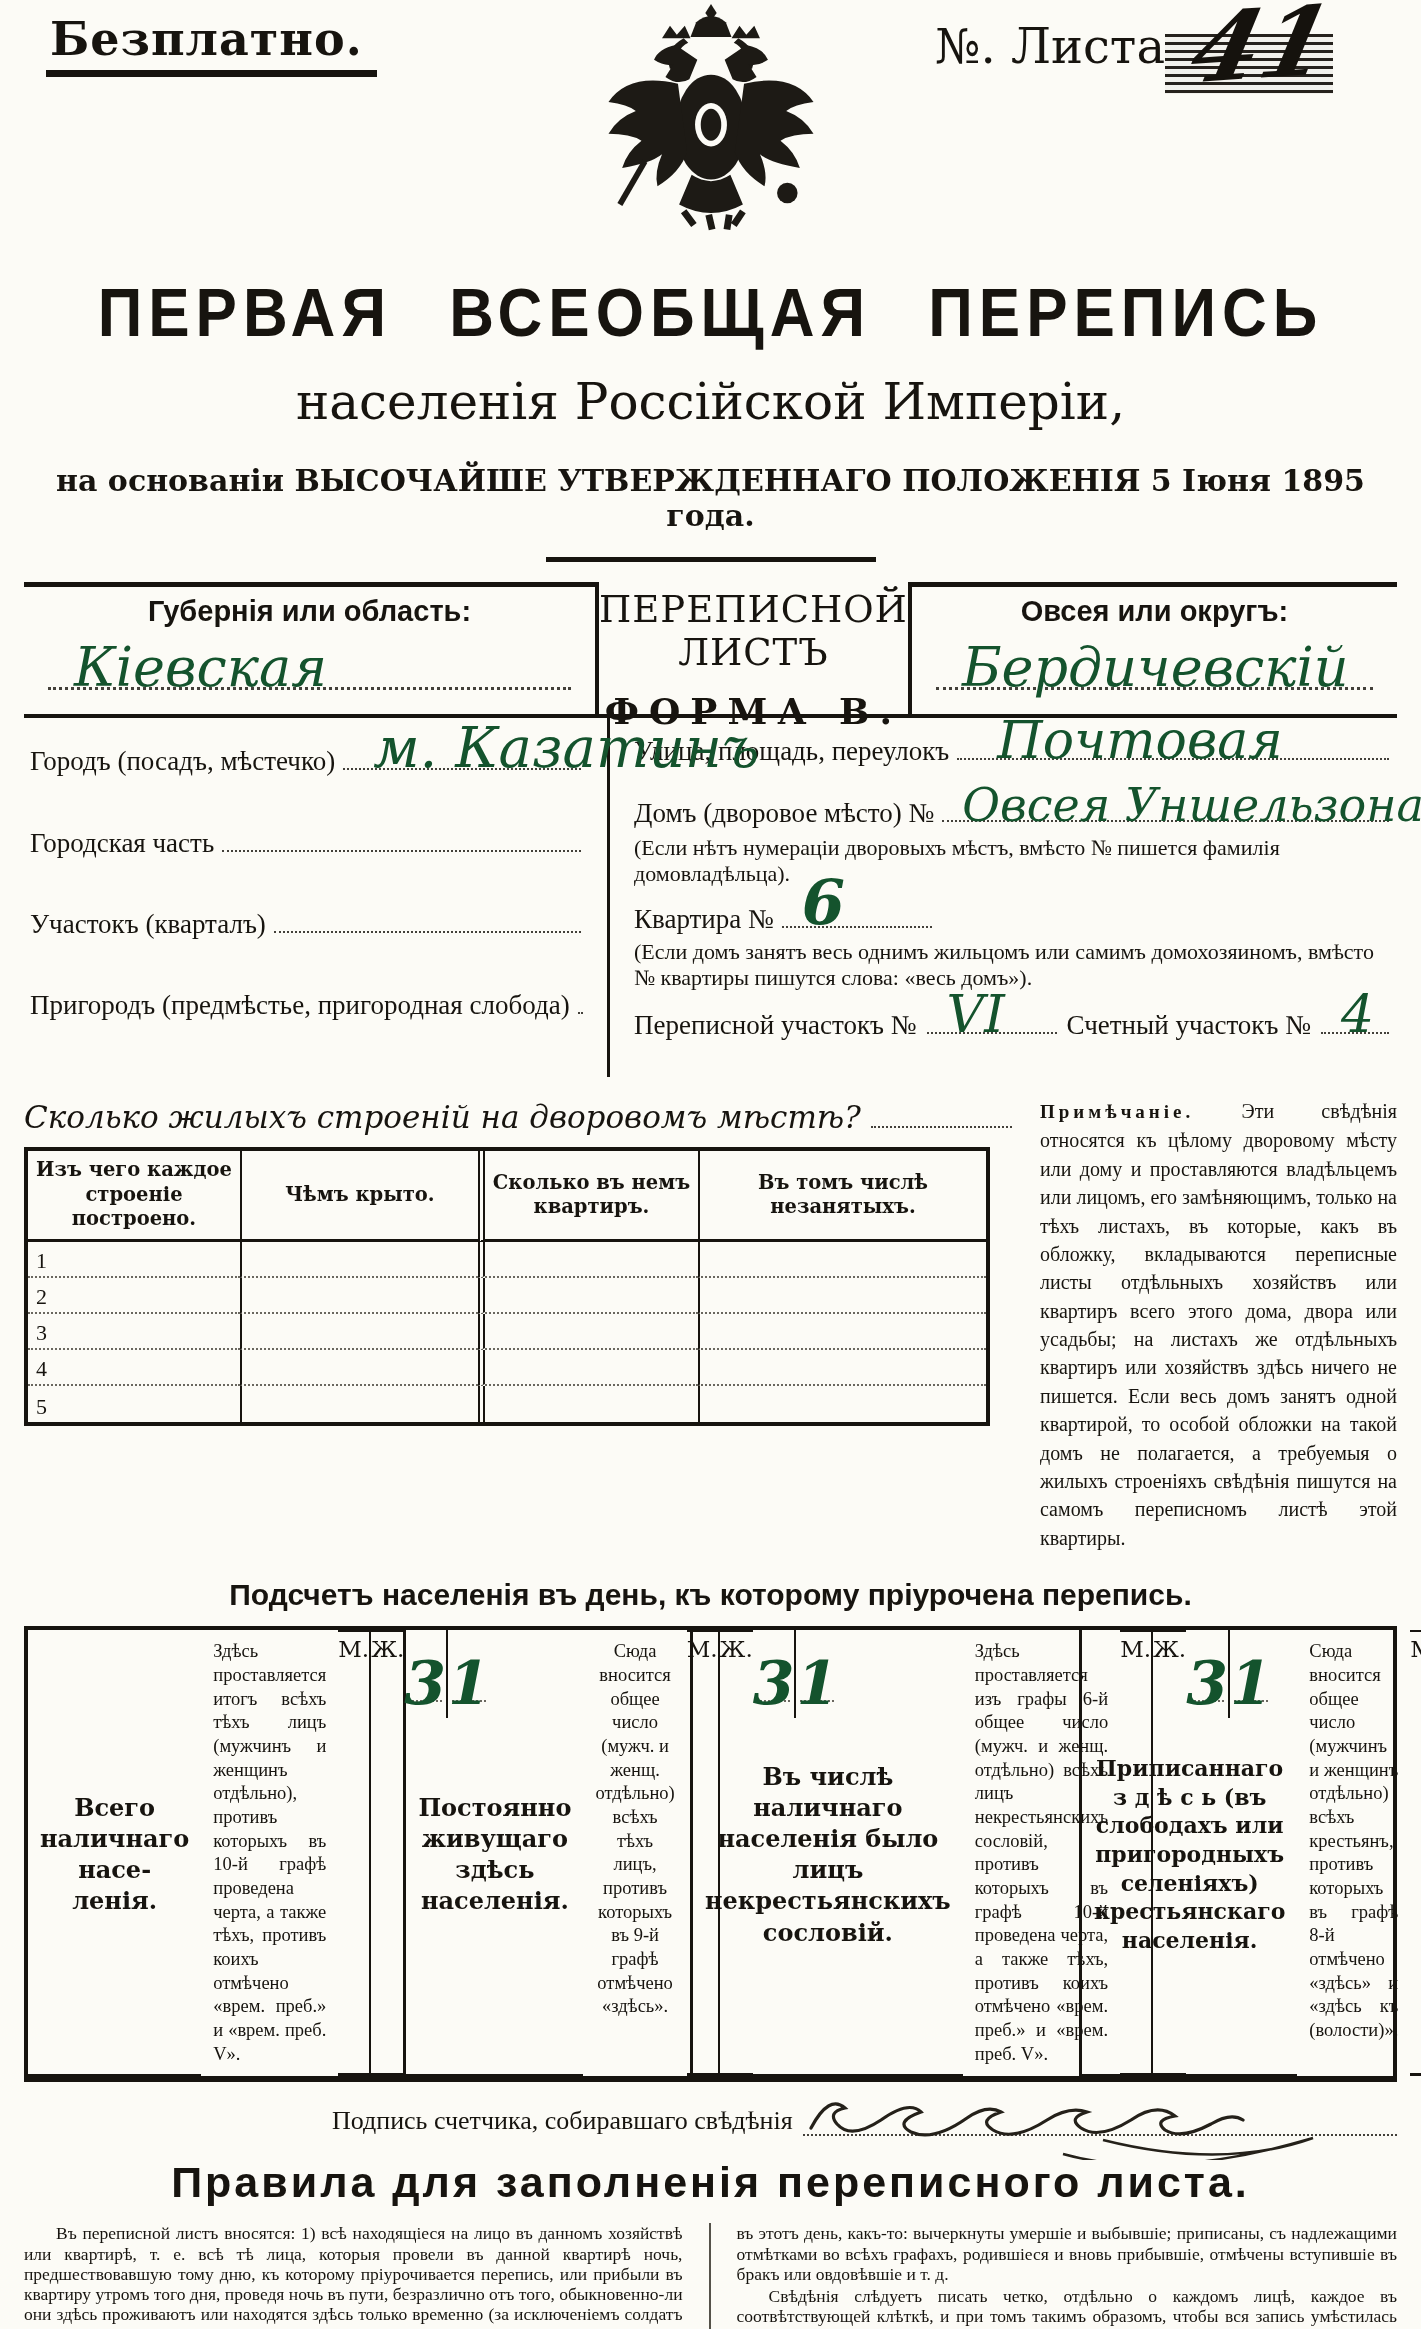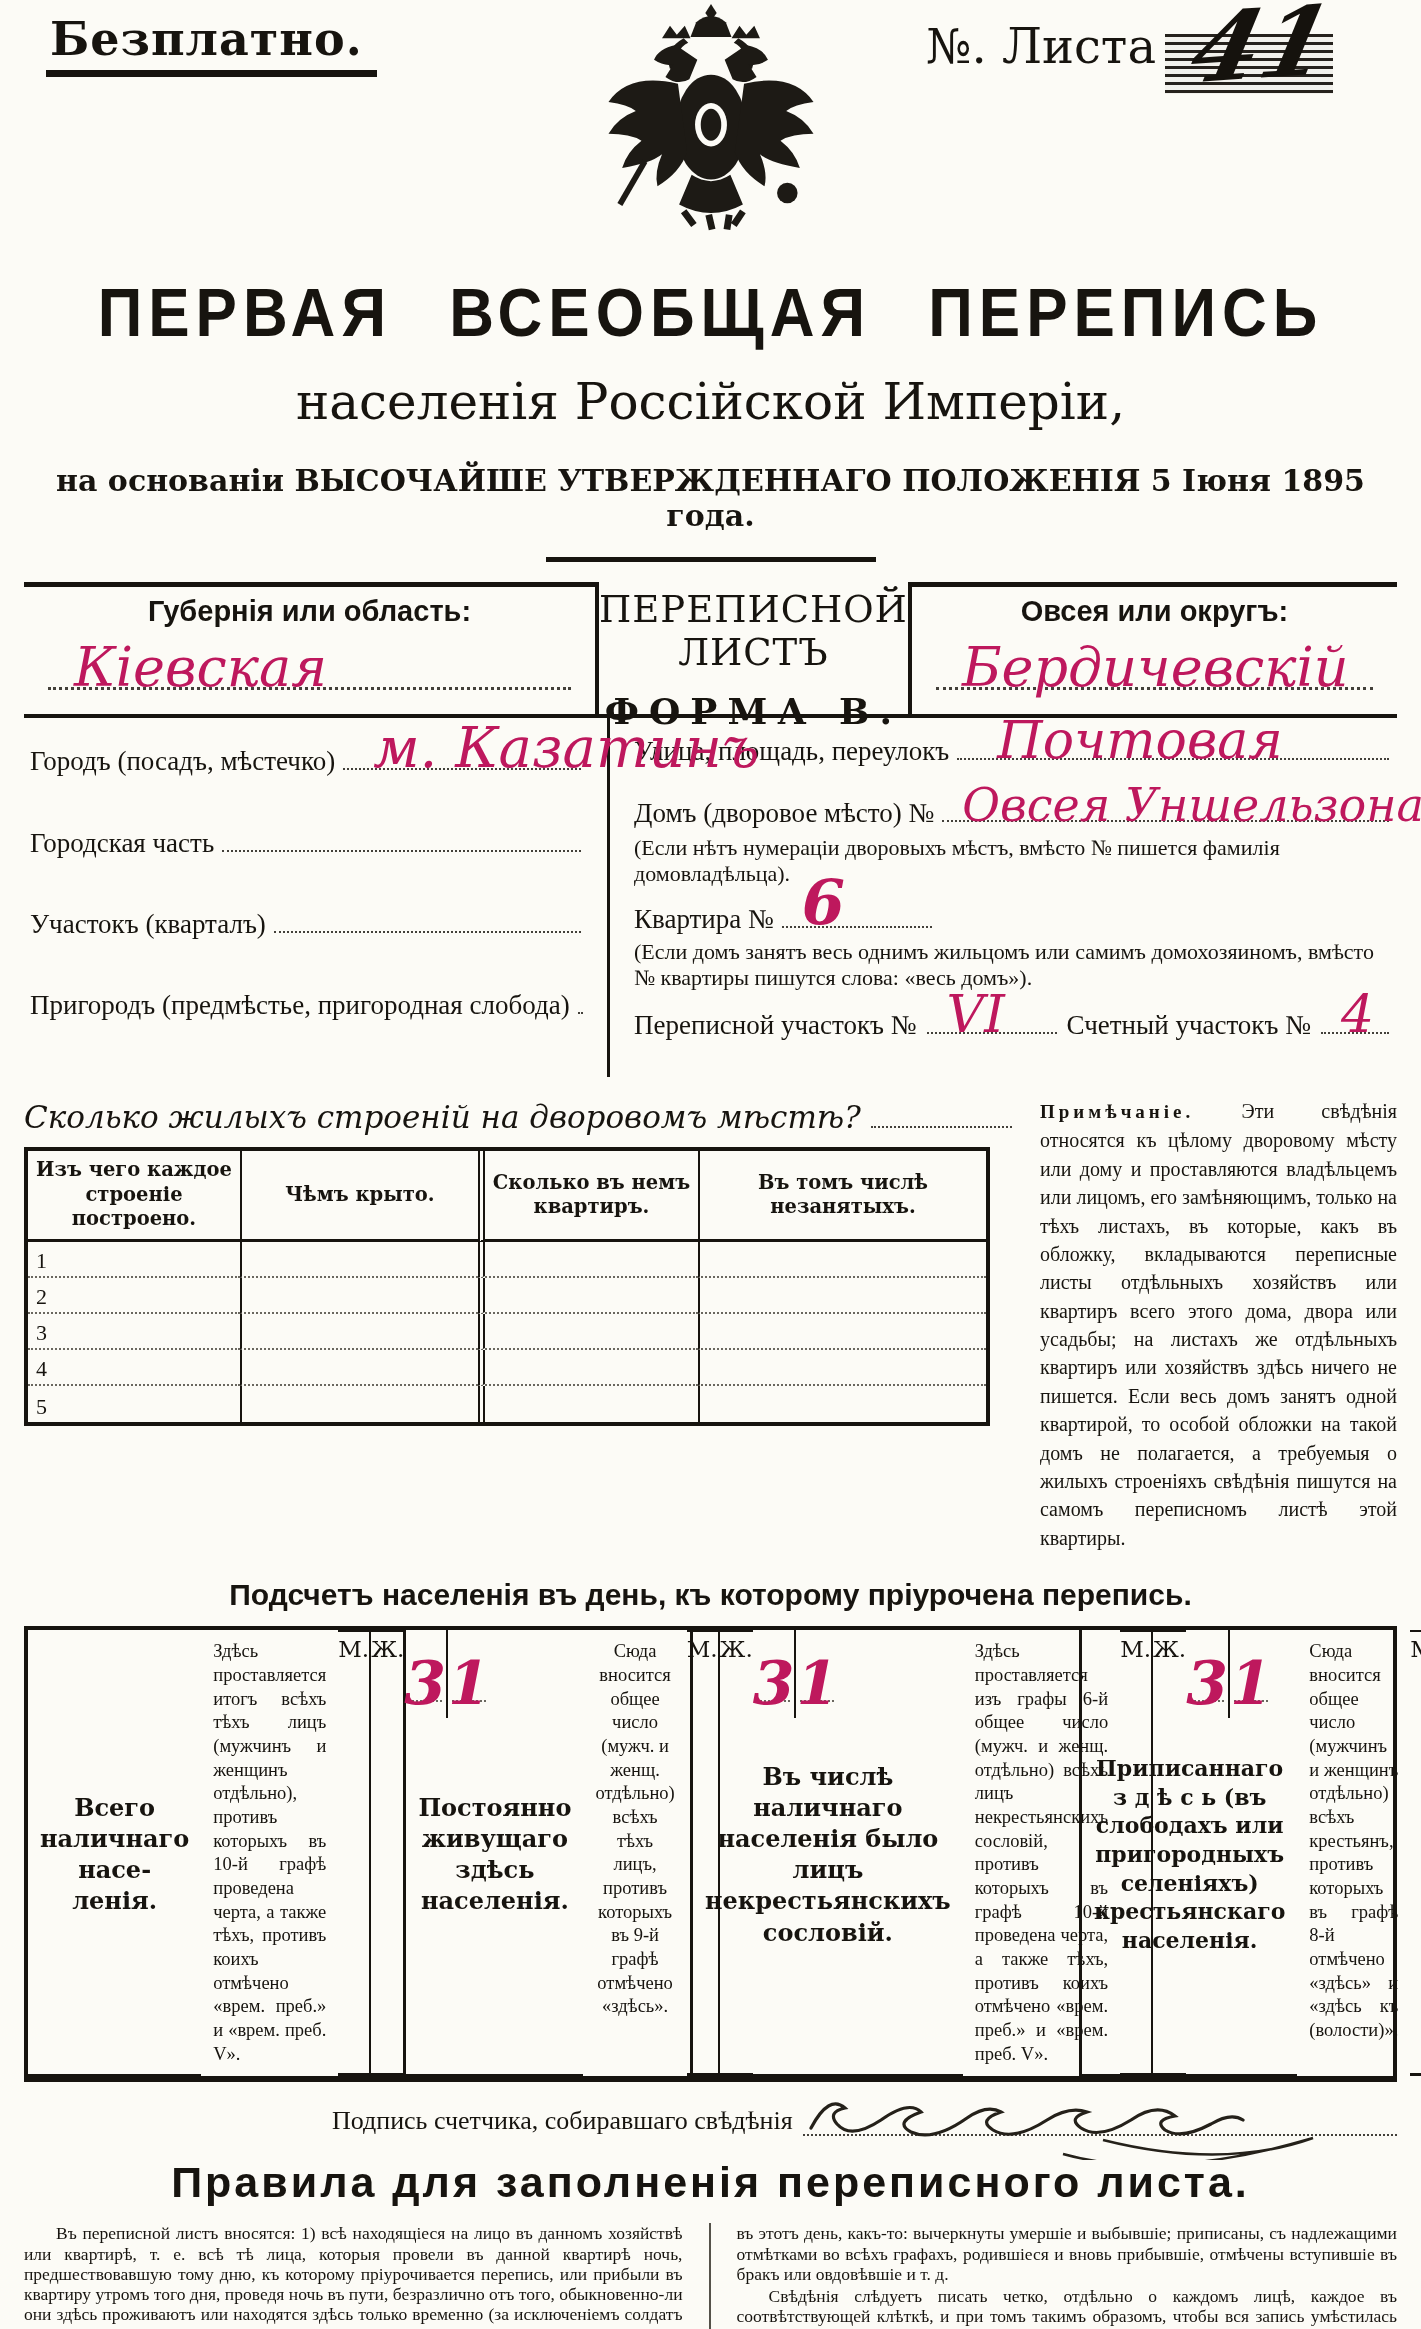--- a/index.html
+++ b/index.html
@@ -5,21 +5,21 @@
   *{box-sizing:border-box;margin:0;padding:0}
   body{margin:0;background:#cfccc4;font-family:"Liberation Serif",serif;color:#17140f}
   .page{width:1421px;height:2329px;background:#fcfbf6;margin:0 auto;position:relative;
         padding:4px 24px;overflow:hidden}
 
   
   .top{position:relative;height:266px}
   .free{position:absolute;left:22px;top:8px;font-family:"DejaVu Serif",serif;font-weight:bold;
         font-size:46px;border-bottom:7px solid #17140f;padding:0 14px 4px 4px;letter-spacing:1px}
   .sheetno{position:absolute;right:64px;top:14px;font-family:"DejaVu Serif",serif;
-        font-size:48px;display:flex;align-items:flex-start;gap:9px}
+        font-size:48px;display:flex;align-items:flex-start;gap:0}
   .stamp{width:168px;height:60px;margin-top:16px;position:relative;
         background:repeating-linear-gradient(180deg,#26221d 0 3px,rgba(0,0,0,0.04) 3px 8px)}
   .stamp .hw{position:absolute;top:-46px;left:30px;font-size:96px;font-weight:bold;
         transform:skewX(-16deg) rotate(-4deg);color:#15120d}
   .eagle{position:absolute;left:50%;top:0;transform:translateX(-50%)}
 
   
   .t1{text-align:center;font-family:"Liberation Sans",sans-serif;font-weight:bold;font-size:62px;
       letter-spacing:6px;word-spacing:34px;margin-top:6px;transform:scaleY(1.12)}
   .t2{text-align:center;font-family:"DejaVu Serif",serif;font-size:50px;margin-top:26px}
@@ -31,21 +31,21 @@
   .fbox{border-top:5px solid #17140f;padding:8px 24px 0;position:relative}
   .fbox.left{width:588px;border-right:4px solid #17140f}
   .fbox.right{width:500px;border-left:4px solid #17140f}
   .fbox .lbl{font-family:"Liberation Sans",sans-serif;font-weight:bold;font-size:29px;text-align:center}
   .fbox .wline{border-bottom:3px dotted #43403a;margin-top:58px;position:relative;height:4px}
   .fbox .wline .hw{position:absolute;bottom:-12px;left:26px;font-size:54px;white-space:nowrap}
   .fmid{flex:1;text-align:center;padding-top:6px}
   .fmid .l1{font-family:"DejaVu Serif",serif;font-weight:normal;font-size:37px;letter-spacing:1px}
   .fmid .l2{font-family:"DejaVu Serif",serif;font-weight:bold;font-size:36px;letter-spacing:10px;margin-top:16px}
 
-  .hw{font-family:"DejaVu Serif",serif;font-style:italic;color:#be185d}
+  .hw{font-family:"DejaVu Serif",serif;font-style:italic;color:#14532d}
 
   
   .fields{display:flex;border-top:4px solid #17140f}
   .fcol-l{width:586px;border-right:3px solid #17140f;padding:24px 26px 10px 6px}
   .fcol-r{flex:1;padding:14px 8px 6px 24px}
   .frow{display:flex;align-items:baseline;font-size:27px}
   .frow .flbl{white-space:nowrap}
   .frow .fline{flex:1;border-bottom:2px dotted #43403a;margin-left:8px;position:relative;height:1.05em}
   .fline .hw{position:absolute;bottom:-8px;left:20px;font-size:48px;white-space:nowrap;line-height:1}
   .fcol-l .frow{margin-bottom:46px}

